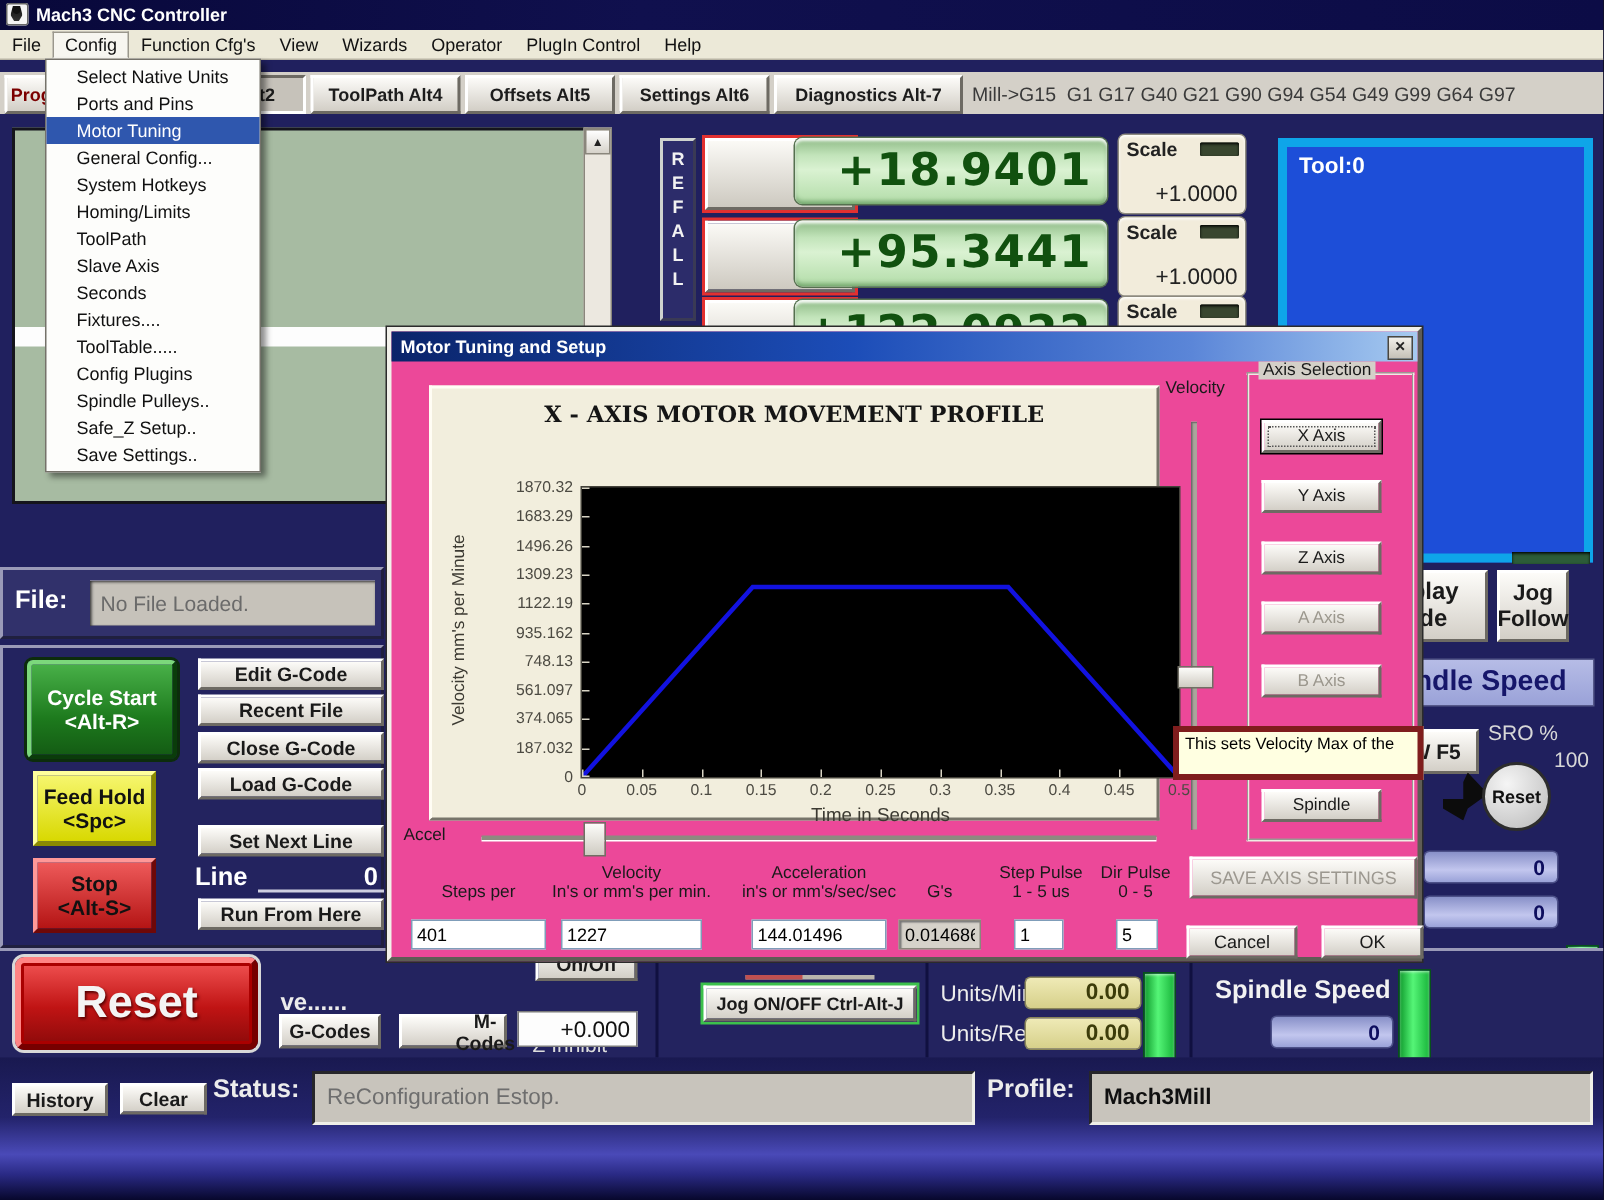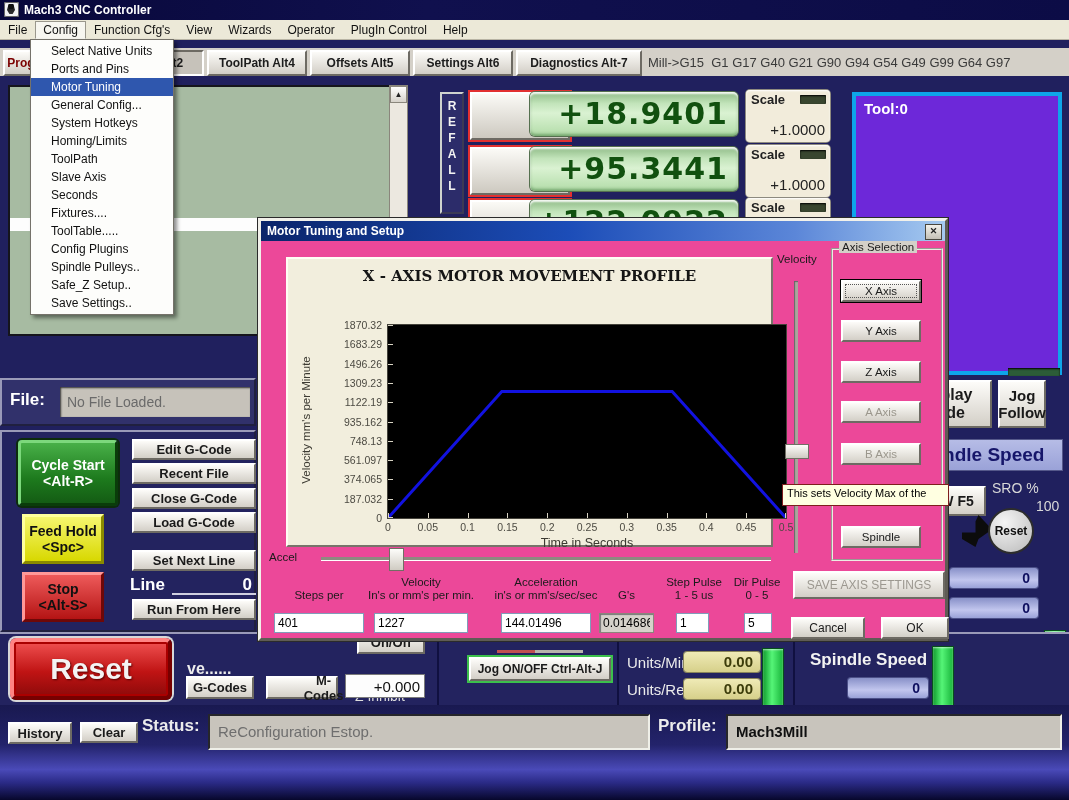--- a/index.html
+++ b/index.html
@@ -53,22 +53,22 @@
     box-shadow:inset 0 2px 2px rgba(255,255,255,.9),inset 0 -2px 3px rgba(0,70,0,.35),0 0 0 1px #55704f;
     color:#11510f;font-weight:bold;font-size:30px;line-height:44px;text-align:right;
     padding-right:10px;box-sizing:border-box;font-family:"DejaVu Sans",sans-serif;letter-spacing:1px;}
   .scale-panel{position:absolute;width:84px;height:52px;background:#f2ecdb;border-radius:4px;
     box-shadow:inset 0 1px 2px #fff,0 0 0 1px #8d8a7f;color:#222;}
   .scale-panel .cap{position:absolute;left:5px;top:2px;font-weight:bold;font-size:13px;}
   .scale-led{position:absolute;right:4px;top:5px;width:26px;height:9px;background:#39462f;
     box-shadow:inset 0 1px 2px #000;border-radius:1px;}
   .scale-val{position:absolute;right:5px;bottom:4px;font-size:15px;}
   
-  #tool-panel{left:852px;top:92px;width:210px;height:283px;background:#6d28d9;
-    border:4px solid #0ea5e9;box-sizing:border-box;color:#fff;font-weight:bold;font-size:15px;}
+  #tool-panel{left:852px;top:92px;width:210px;height:283px;background:#1d4ed8;
+    border:6px solid #0ea5e9;box-sizing:border-box;color:#fff;font-weight:bold;font-size:15px;}
   #tool-label{left:8px;top:4px;}
   .bevel-btn{position:absolute;background:linear-gradient(#fdfcf9,#d3cfc7);
     border:2px solid;border-color:#fff #6d6a63 #6d6a63 #fff;color:#1a1a1a;font-weight:bold;
     display:flex;align-items:center;justify-content:center;text-align:center;box-sizing:border-box;}
   .two-line{white-space:pre-line;line-height:1.15;}
   #led-strip{left:1008px;top:368px;width:52px;height:8px;background:#2c5c38;box-shadow:inset 0 1px 2px #000;}
   #spindle-header{left:896px;top:440px;width:166px;height:30px;background:linear-gradient(#b6bce6,#9aa2d8);
     color:#16166a;font-weight:bold;font-size:19px;display:flex;align-items:center;justify-content:center;
     box-shadow:0 0 0 1px #55588a;}
   #sro-label{left:992px;top:480px;color:#d8d8d8;font-size:14px;}
@@ -165,21 +165,21 @@
   #vslider-track{left:533px;top:60px;width:4px;height:272px;background:#aaa69c;
     box-shadow:inset 1px 1px 1px #666;}
   #vslider-handle{left:524px;top:223px;width:22px;height:13px;background:linear-gradient(#fdfdfa,#cfcbc2);
     border:1px solid #716e64;position:absolute;}
   #axis-group{left:570px;top:27px;width:112px;height:313px;border:2px groove #eeece4;box-sizing:border-box;}
   #axis-group-title{left:578px;top:20px;background:#d4d0c8;padding:0 3px;font-size:11.5px;color:#1a1a1a;}
   .axis-btn{left:580px;width:80px;height:22px;font-size:11.5px;font-weight:normal;}
   .axis-btn.focused{outline:1px solid #000;}
   .axis-btn.focused:after{content:"";position:absolute;inset:2px;border:1px dotted #555;}
   .axis-btn.disabled{color:#9b978d;}
-  #tooltip{left:521px;top:263px;width:167px;height:22px;background:#ffffe1;border:1px solid #7f1d1d;
+  #tooltip{left:521px;top:263px;width:167px;height:36px;background:#ffffe1;border:4px solid #7f1d1d;
     font-size:11px;line-height:16px;padding:0 4px;box-sizing:border-box;white-space:nowrap;
     overflow:hidden;z-index:5;color:#000;}
   #accel-label{left:8px;top:330px;font-size:11.5px;color:#1a1a1a;}
   #accel-track{left:60px;top:336px;width:450px;height:3px;background:#8e8a80;box-shadow:0 1px 0 #fff;}
   #accel-handle{left:128px;top:327px;width:13px;height:21px;background:linear-gradient(#fdfdfa,#cfcbc2);
     border:1px solid #716e64;position:absolute;}
   .flabel{position:absolute;font-size:11.5px;color:#1a1a1a;text-align:center;}
   .dlg-input{position:absolute;height:20px;border:1px solid #7f9db9;background:#fff;
     font-size:12px;font-family:"Liberation Sans",sans-serif;padding:0 3px;box-sizing:border-box;}
   .dlg-input.ro{background:#d6d2ca;border:1px solid #8a867c;box-shadow:inset 1px 1px 1px #777;}

